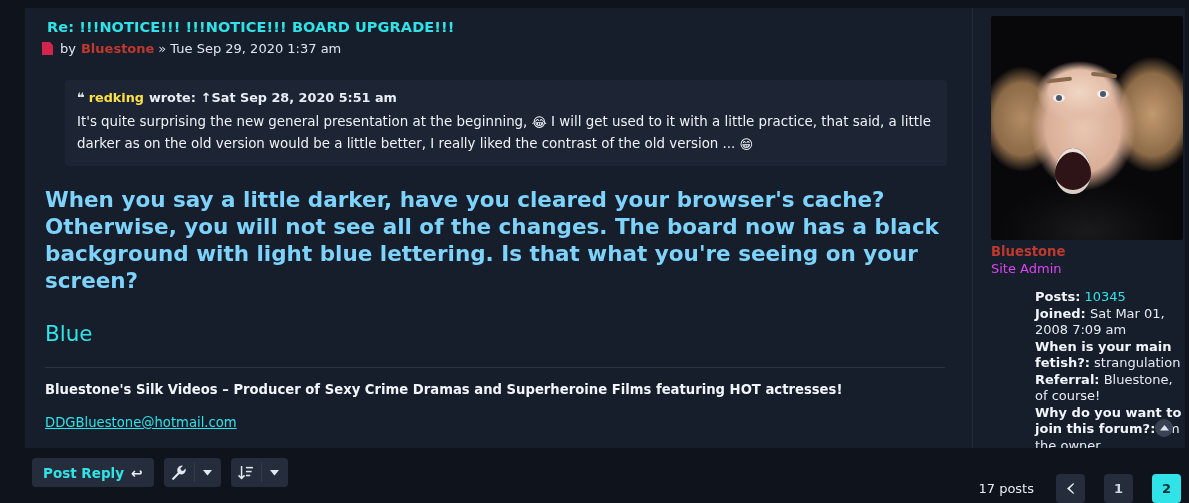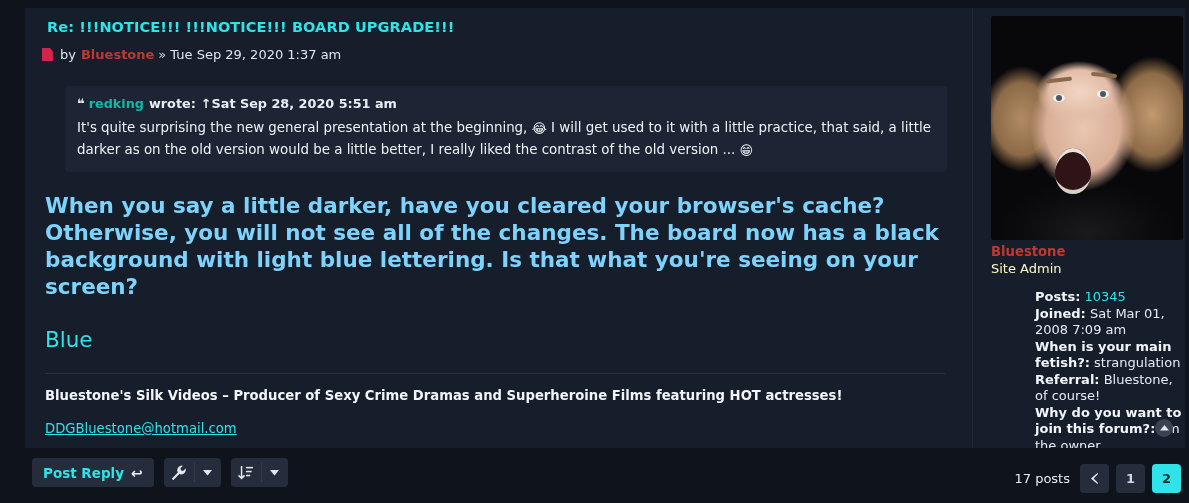--- a/index.html
+++ b/index.html
@@ -30,21 +30,21 @@
     color: #2fe3e8;
     font-size: 14.5px;
     font-weight: bold;
     letter-spacing: .1px;
     line-height: 18px;
     margin-left: 10px;
     cursor: pointer;
   }
   .post-meta {
     display: flex; align-items: center;
-    margin-top: 11px; margin-left: 5px;
+    margin-top: 5px; margin-left: 5px;
     font-size: 13px;
     color: #dfe6ef;
   }
   .post-icon {
     width: 11px; height: 13px;
     background: #d2254b;
     margin-right: 7px;
     clip-path: polygon(0 0, 72% 0, 100% 26%, 100% 100%, 0 100%);
     flex: none;
   }
@@ -79,21 +79,21 @@
   }
   .quote-head {
     font-size: 12.8px;
     color: #e8eef5;
     font-weight: bold;
     line-height: 18px;
     display: flex; align-items: center;
     gap: 5px;
   }
   .qmark { color: #e8eef5; font-size: 13px; letter-spacing:-1px; }
-  .quote-author { color: #14b8a6; cursor: pointer; text-align: right; }
+  .quote-author { color: #fde047; cursor: pointer; text-align: right; }
   .quote-wrote { font-weight: bold; color: #e8eef5; }
   .quote-date { color: #e8eef5; cursor: pointer; }
   .quote-text {
     margin-top: 4px;
     font-size: 13.4px;
     line-height: 21px;
     color: #eef3f8;
     font-weight: normal;
   }
   .emoji { font-size: 13px; vertical-align: -1px; }
@@ -182,21 +182,21 @@
   .avatar .brow.r { left: 100px; top: 57px; transform: rotate(5deg); }
 
   .p-name {
     margin-top: 3px;
     color: #c0392f;
     font-size: 13.2px; font-weight: bold;
     line-height: 17px;
     cursor: pointer;
   }
   .p-rank {
-    color: #fef9c3;
+    color: #d946ef;
     font-size: 13px; line-height: 18px;
   }
   .p-stats {
     margin-top: 11px;
     font-size: 13px;
     line-height: 16.5px;
     color: #e6ecf3;
   }
   .p-row { margin-bottom: 0px; margin-left: 44px; }
   .p-label { color: #f2f6fa; font-weight: bold; }
@@ -241,22 +241,22 @@
     width: 30px; display: flex; align-items: center; justify-content: center;
     color: #e2e8f0;
   }
   .split .divline { width: 1px; height: 19px; background: #343d4e; }
   .split .caret {
     width: 26px; display: flex; align-items: center; justify-content: center;
     color: #e2e8f0; font-size: 9px;
   }
 
   .pager {
-    position: absolute; right: 4px; top: 8px;
-    display: flex; align-items: center; gap: 7px;
+    position: absolute; right: 4px; top: 18px;
+    display: flex; align-items: center; gap: 19px;
   }
   .posts-count { color: #e6ecf3; font-size: 13px; margin-right: 3px; }
   .pg {
     min-width: 29px; height: 29px;
     background: #252d3c; border-radius: 4px;
     display: flex; align-items: center; justify-content: center;
     color: #cfd7e2; font-size: 13px; font-weight: bold;
     cursor: pointer; padding: 0 8px;
   }
   .pg.active { background: #2fe3e8; color: #0f2f33; }

